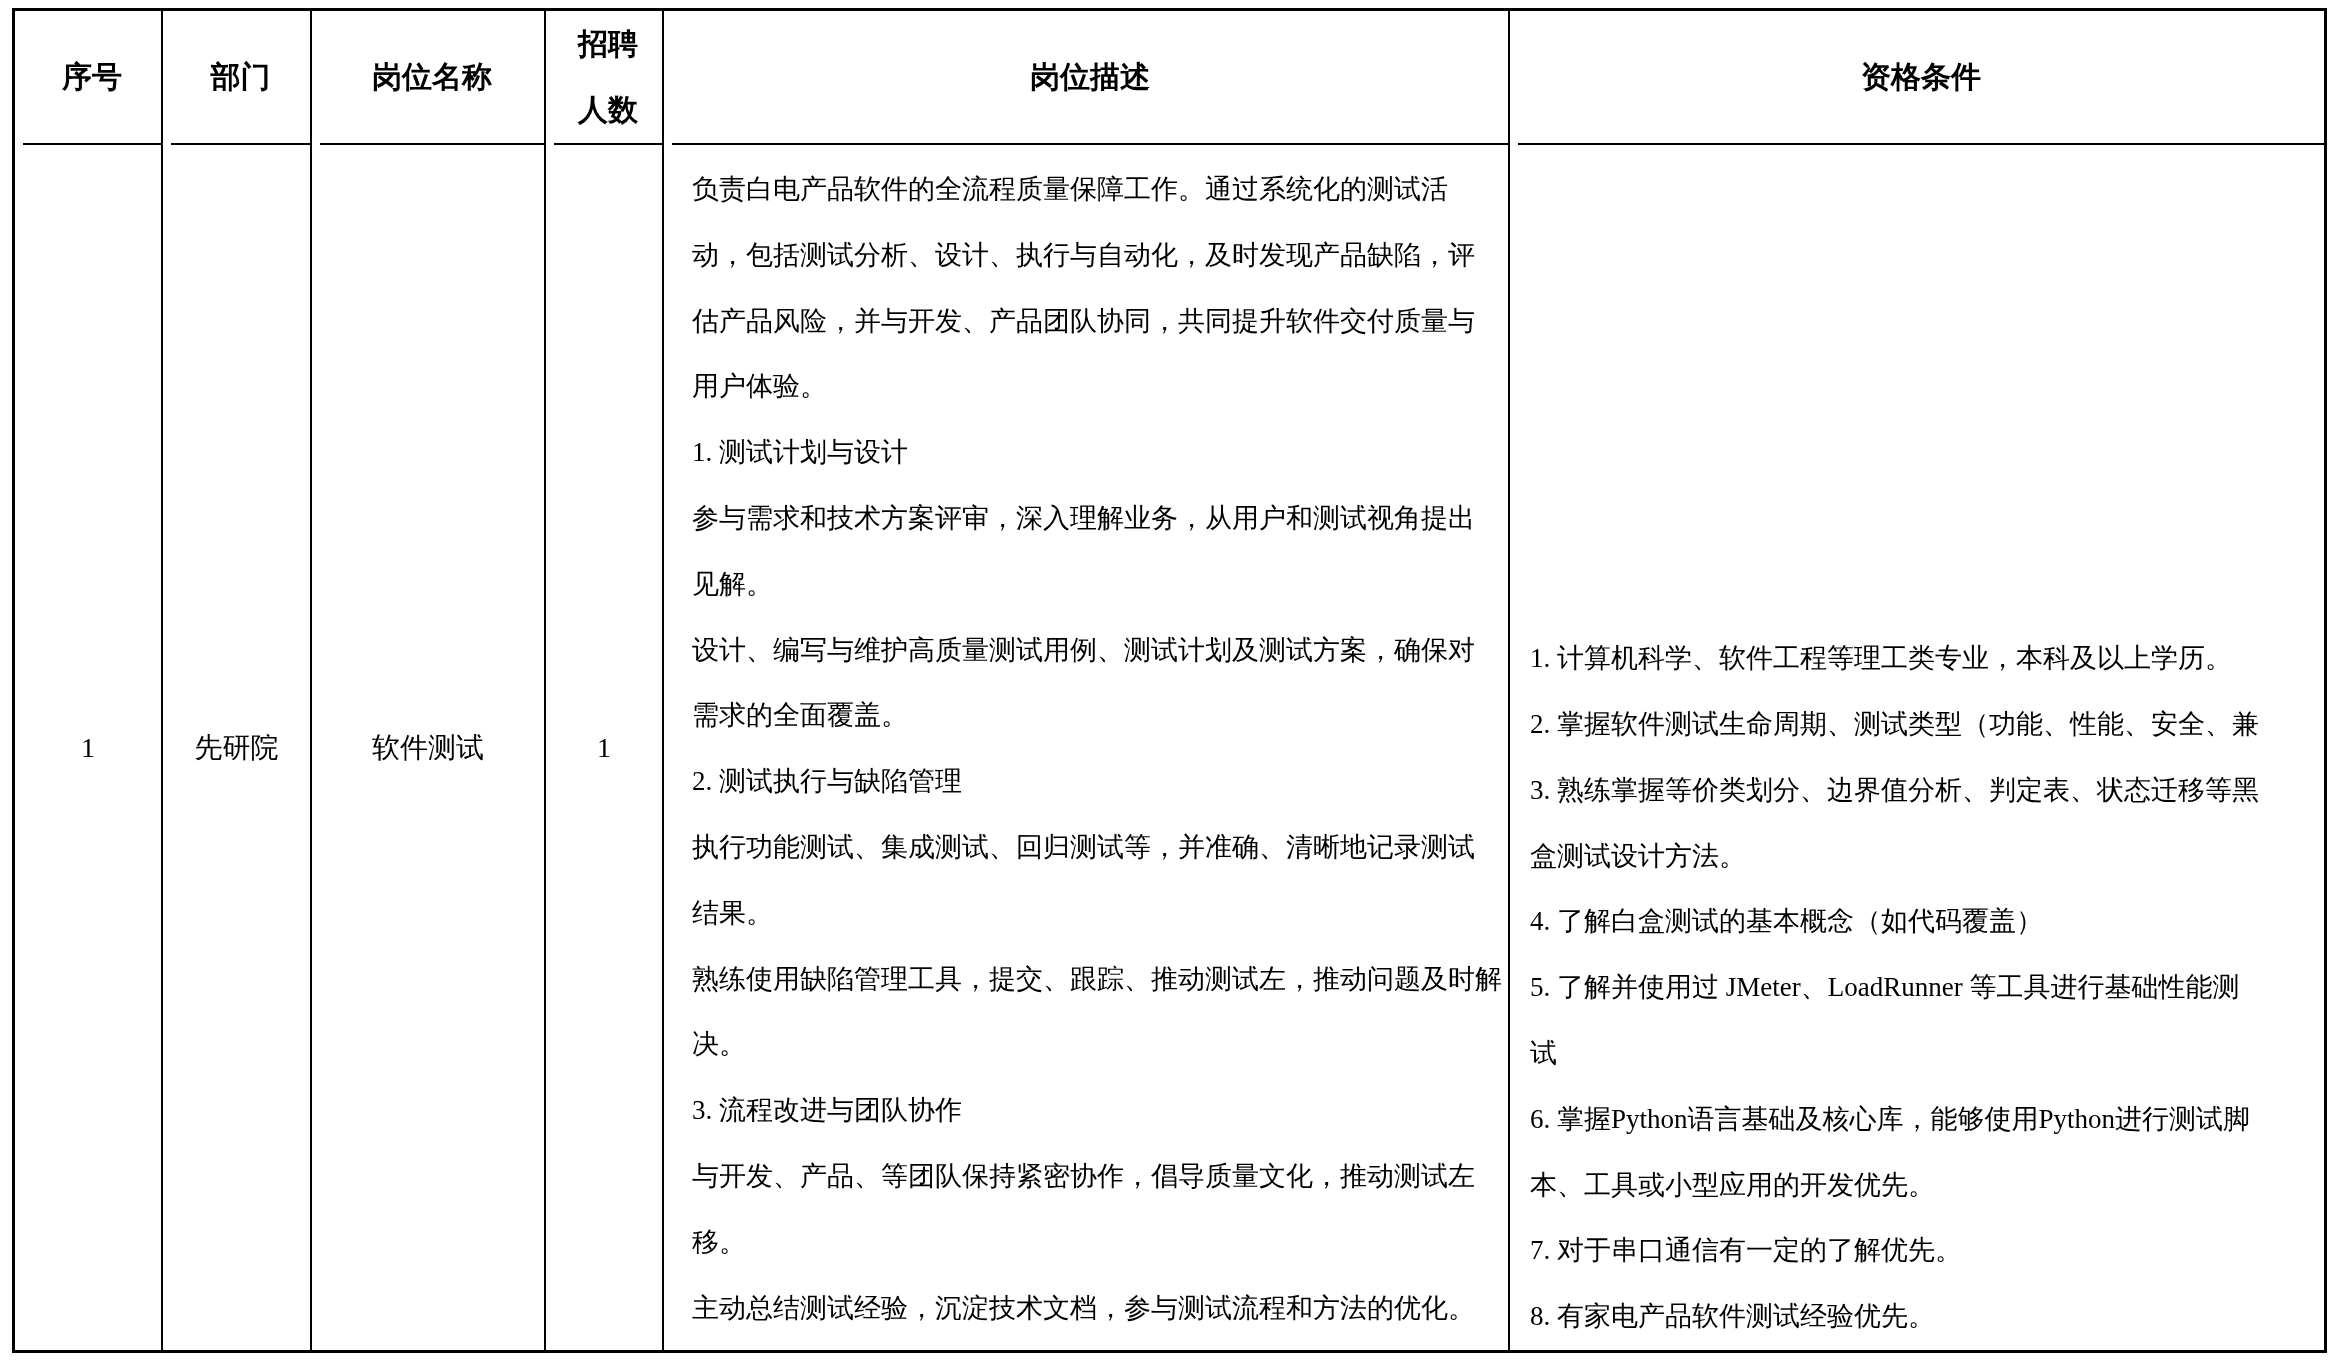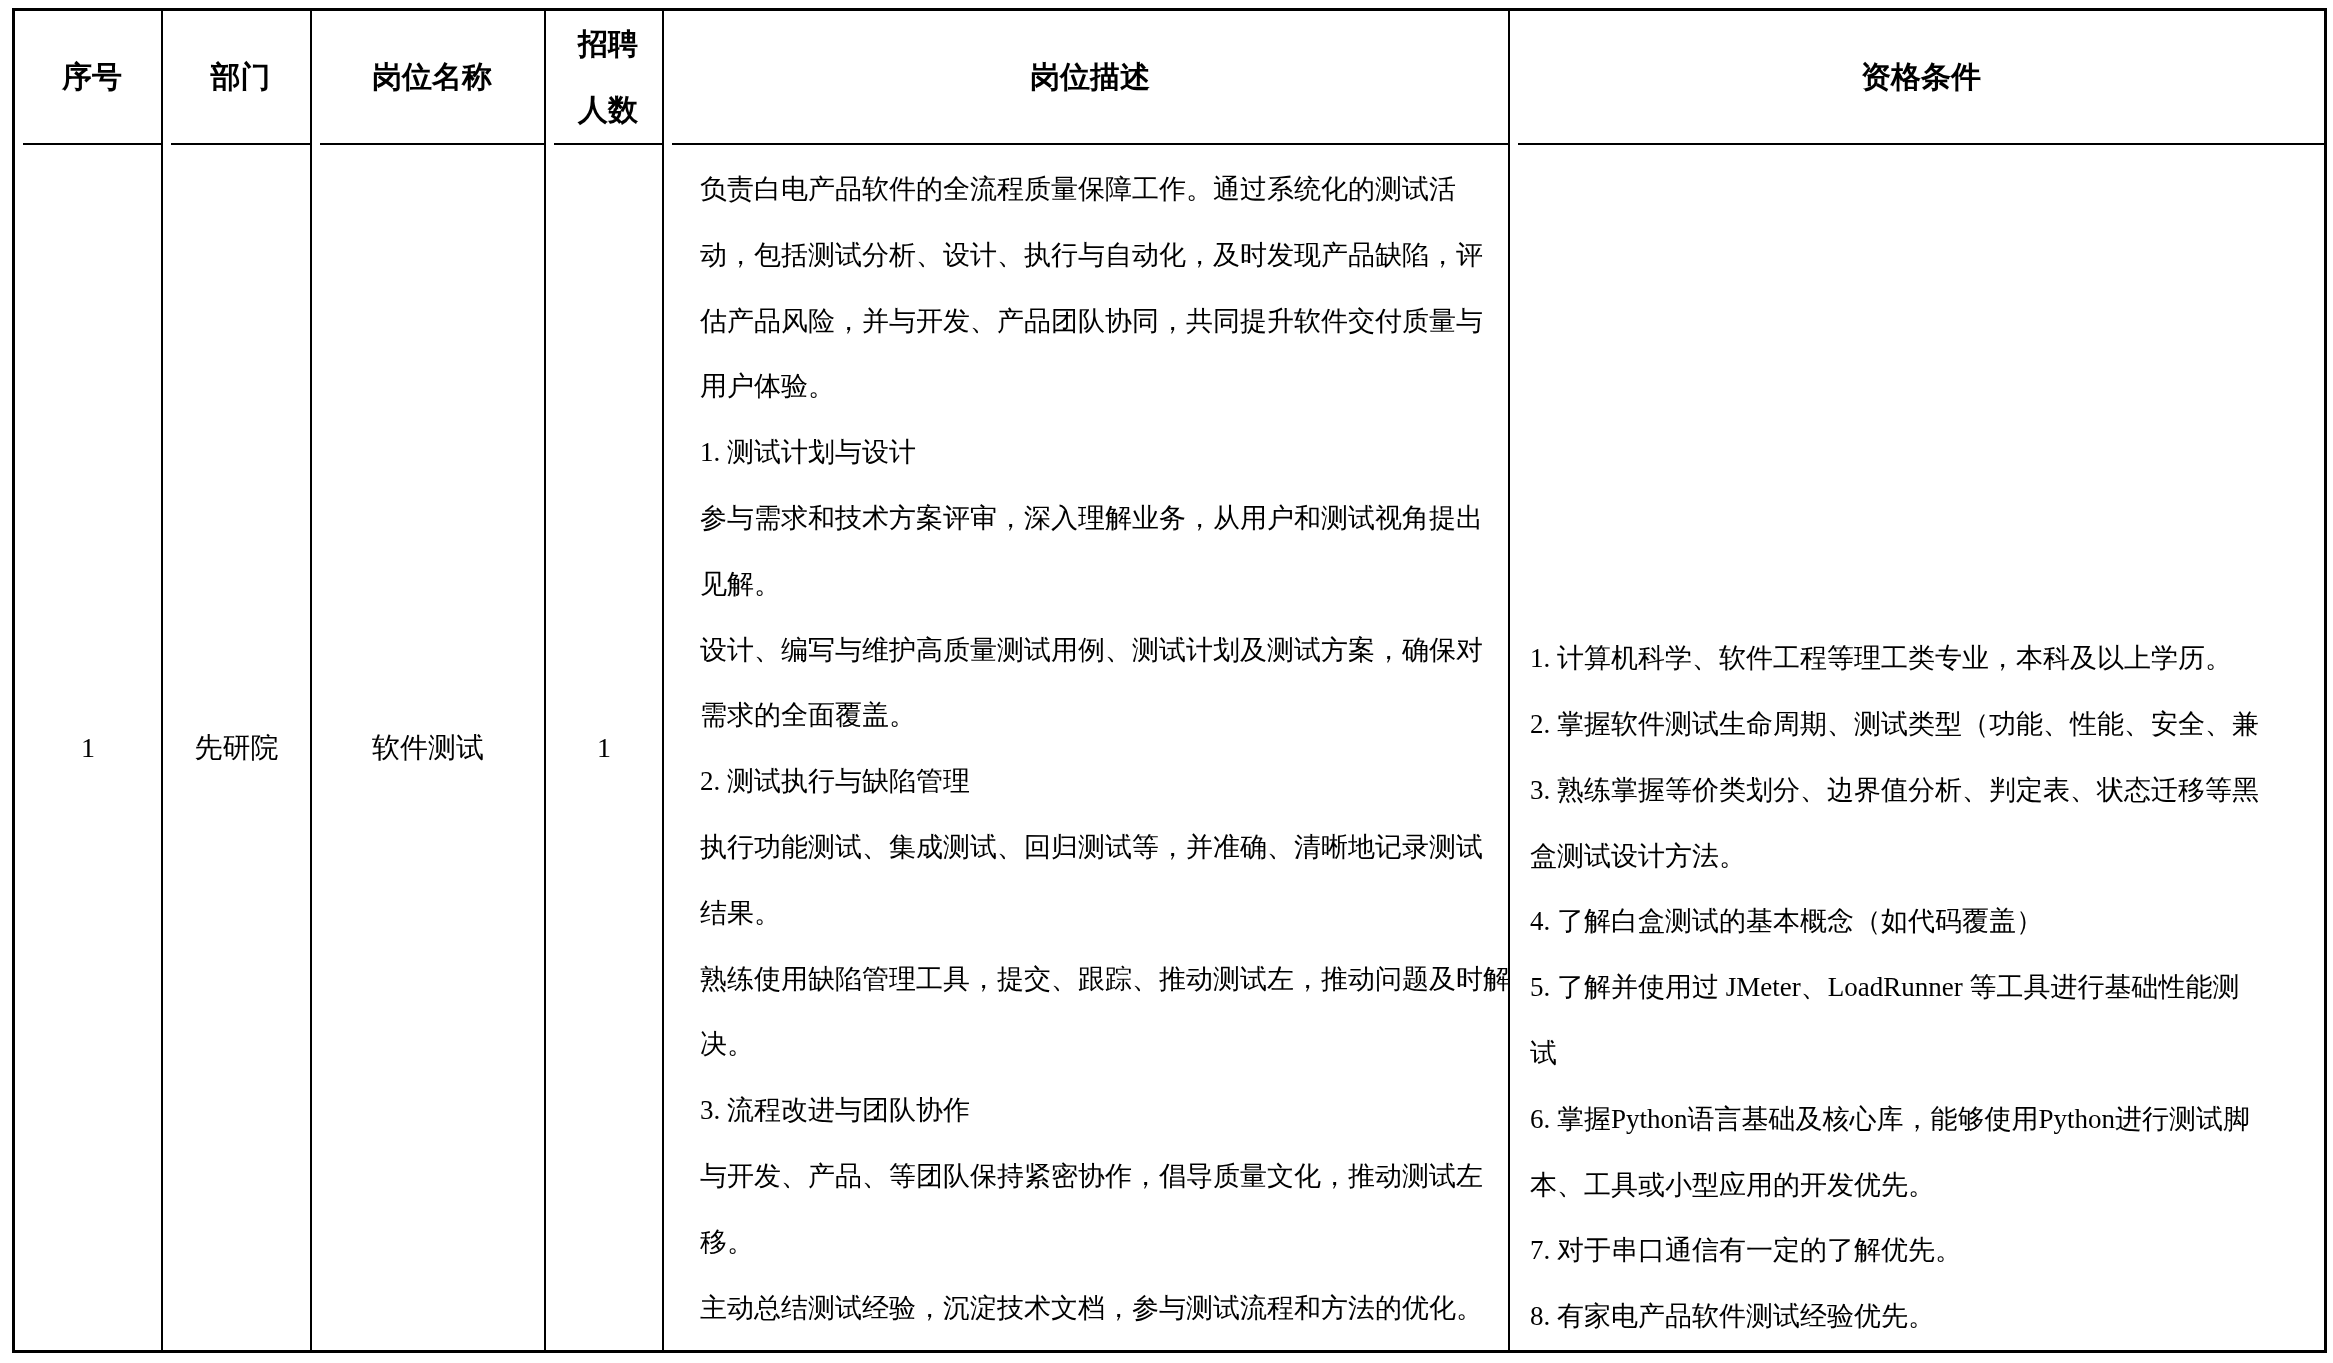--- a/index.html
+++ b/index.html
@@ -55,21 +55,21 @@
   }
   .position-cell {
     display: flex;
     align-items: center;
     justify-content: center;
     font-size: 28px;
     text-align: center;
     line-height: 98px;
   }
   .desc-cell {
-    padding: 12px 12px 0 36px;
+    padding: 12px 12px 0 28px;
     font-size: 27px;
     line-height: 65.8px;
   }
   .qual-cell {
     display: flex;
     flex-direction: column;
     justify-content: flex-end;
     padding: 0 24px 0 20px;
     font-size: 27px;
     line-height: 65.8px;

